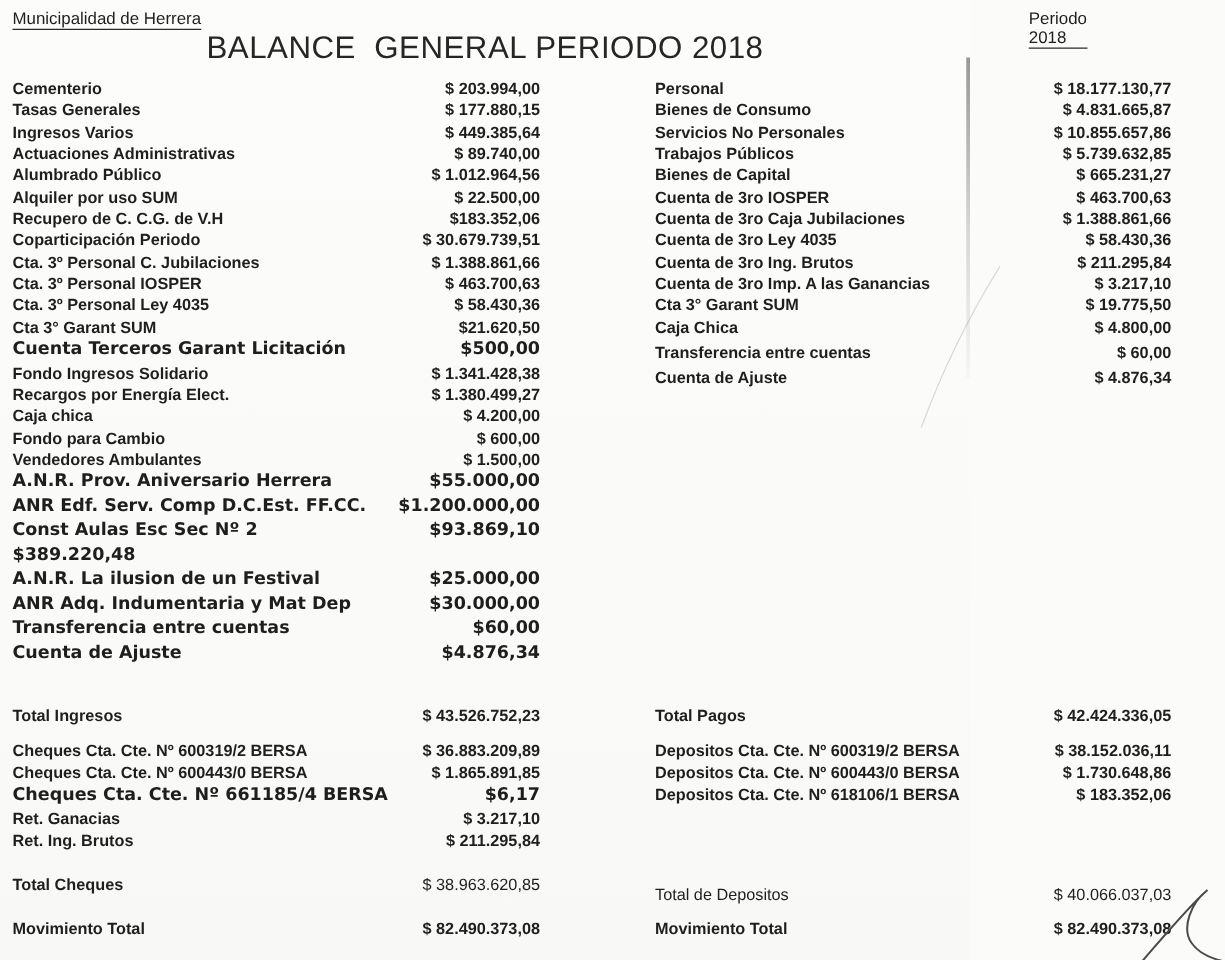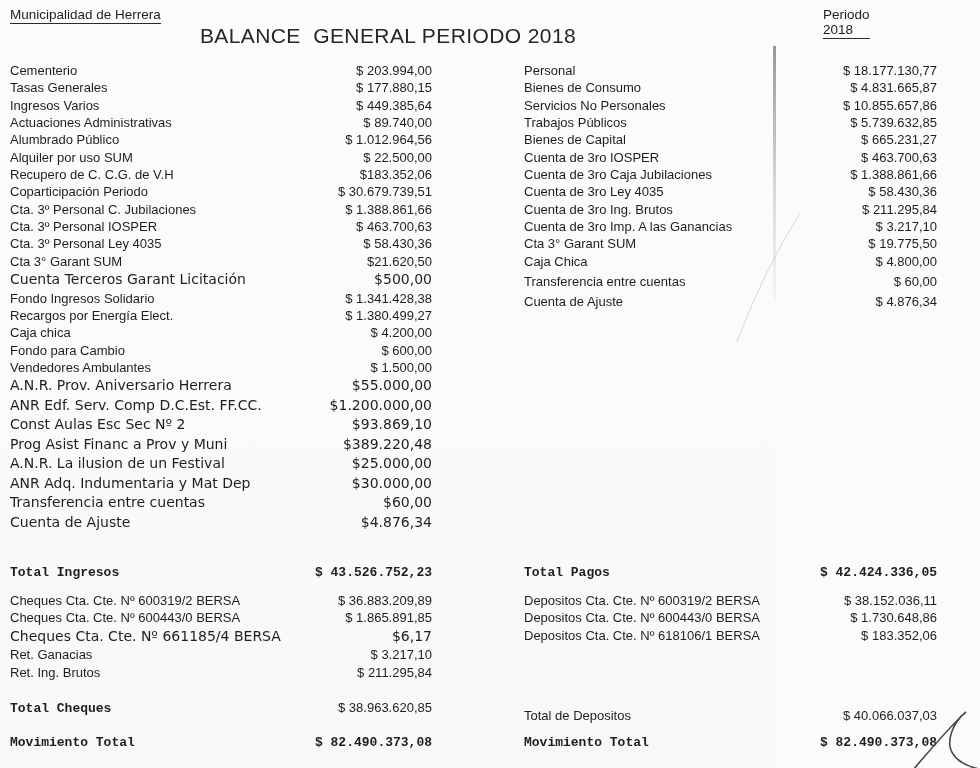--- a/index.html
+++ b/index.html
@@ -19,43 +19,43 @@
     font-size: 13.5px;
     border-bottom: 1.4px solid #2a2a2a; padding-bottom: 1px;
   }
   .period {
     position: absolute; left: 823px; top: 7px;
     font-size: 13.5px;
     border-bottom: 1.4px solid #2a2a2a; padding-bottom: 1px;
   }
   .title {
     position: absolute; left: 0; top: 24px; width: 100%;
-    text-align: center; font-size: 21px; letter-spacing: 0.4px;
+    text-align: center; font-size: 25px; letter-spacing: 0.4px;
     white-space: pre; color: #262626;
   }
 
   
   .list { position: absolute; }
   .row {
     display: flex; justify-content: space-between; align-items: center;
-    height: 17.35px; line-height: 17.35px; font-size: 13px;
+    height: 17.35px; line-height: 17.35px; font-size: 13px; font-weight: bold;
   }
   .row .lbl { white-space: pre; }
   .row .amt { text-align: right; white-space: pre; }
   .row.alt {
     height: 19.5px; line-height: 19.5px;
     font-family: "DejaVu Sans", sans-serif; font-size: 14px;
   }
   .row.gap { margin-top: 3px; }
 
   .trow {
     position: absolute; display: flex; justify-content: space-between;
     align-items: baseline; font-size: 13px; line-height: 15px;
   }
-  .bold { font-weight: bold; font-family: Liberation Mono, monospace; }
+  .bold { font-weight: bold; }
 
   .col-left  { left: 10px;  width: 422px; }
   .col-right { left: 524px; width: 413px; }
 
   
   .edge-shadow {
     position: absolute; right: 0; top: 46px; width: 3px; height: 256px;
     background: linear-gradient(180deg, rgba(70,70,70,0.55) 0%, rgba(110,110,110,0.25) 55%, rgba(140,140,140,0.05) 100%);
   }
   .artifact-svg { position: absolute; left: 0; top: 0; pointer-events: none; }
@@ -171,21 +171,20 @@
         <span class="lbl">ANR Edf. Serv. Comp D.C.Est. FF.CC.</span>
         <span class="amt">$1.200.000,00</span>
       </div>
 
       <div class="row alt">
         <span class="lbl">Const Aulas Esc Sec Nº 2</span>
         <span class="amt">$93.869,10</span>
       </div>
 
       <div class="row alt">
-        <span class="lbl">Prog Asist Financ a Prov y Muni</span>
         <span class="amt">$389.220,48</span>
       </div>
 
       <div class="row alt">
         <span class="lbl">A.N.R. La ilusion de un Festival</span>
         <span class="amt">$25.000,00</span>
       </div>
 
       <div class="row alt">
         <span class="lbl">ANR Adq. Indumentaria y Mat Dep</span>

